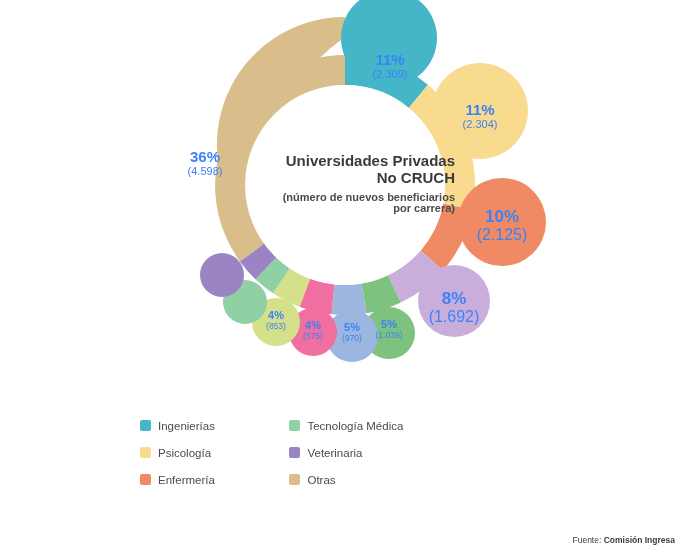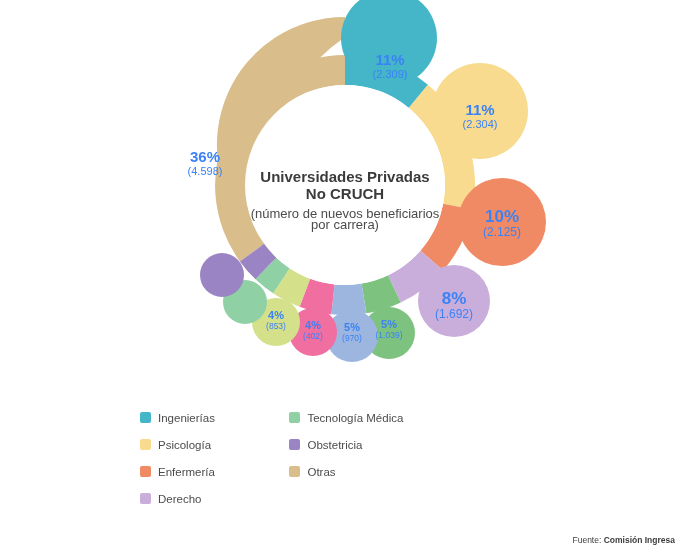--- a/index.html
+++ b/index.html
@@ -11,71 +11,71 @@
     position:relative;
     overflow:hidden;
   }
   #chart-area{
     position:absolute;
     left:0;top:0;
     width:689px;height:390px;
   }
   .center-text{
     position:absolute;
-    left:235px;top:168px;
+    left:235px;top:152px;
     width:220px;
-    text-align:center;
+    text-align:right;
     pointer-events:none;
   }
   .center-title{
     font-size:15px;
     font-weight:bold;
     color:#3b3b3b;
     line-height:17px;
   }
   .center-sub{
     margin-top:6px;
-    font-size:13px;
-    font-weight:normal;
+    font-size:11px;
+    font-weight:bold;
     color:#4b4b4b;
     line-height:11px;
   }
   .slice-label{
     position:absolute;
     text-align:center;
     color:#3b82f6;
     pointer-events:none;
   }
   .slice-pct{
     font-weight:bold;
     line-height:1.05;
   }
   .slice-val{
     line-height:1.1;
     text-align:center;
   }
   .big .slice-pct{font-size:15px;}
   .big .slice-val{font-size:11px;}
   .mid .slice-pct{font-size:17px;}
-  .mid .slice-val{font-size:12px;}
+  .mid .slice-val{font-size:16px;}
   .small .slice-pct{font-size:11px;}
   .small .slice-val{font-size:8.5px;}
 
   #legend{
     position:absolute;
     left:140px;top:412px;
     width:470px;
   }
   .legend-col{
     display:inline-block;
     vertical-align:top;
   }
   .legend-row{
     display:flex;
-    align-items:flex-start;
+    align-items:center;
     height:27px;
   }
   .legend-swatch{
     width:11px;height:11px;
     border-radius:2px;
     margin-right:7px;
     flex:0 0 auto;
   }
   .legend-label{
     font-size:11.5px;
@@ -214,21 +214,21 @@
     <div class="slice-val">(1.039)</div>
   </div>
 
   <div class="slice-label small" style="left:302px;top:322px;width:100px;">
     <div class="slice-pct">5%</div>
     <div class="slice-val">(970)</div>
   </div>
 
   <div class="slice-label small" style="left:263px;top:320px;width:100px;">
     <div class="slice-pct">4%</div>
-    <div class="slice-val">(402)</div>
+    <div class="slice-val">(575)</div>
   </div>
 
   <div class="slice-label small" style="left:226px;top:310px;width:100px;">
     <div class="slice-pct">4%</div>
     <div class="slice-val">(853)</div>
   </div>
 
   <div class="slice-label big" style="left:155px;top:149px;width:100px;">
     <div class="slice-pct">36%</div>
     <div class="slice-val">(4.598)</div>
@@ -242,35 +242,31 @@
       <span class="legend-label">Ingenierías</span>
     </div>
     <div class="legend-row">
       <span class="legend-swatch" style="background:#f8db8f"></span>
       <span class="legend-label">Psicología</span>
     </div>
     <div class="legend-row">
       <span class="legend-swatch" style="background:#f08a64"></span>
       <span class="legend-label">Enfermería</span>
     </div>
-    <div class="legend-row">
-      <span class="legend-swatch" style="background:#c9aedb"></span>
-      <span class="legend-label">Derecho</span>
-    </div>
   </div>
 
 
   <div class="legend-col" style="width:150px;">
     <div class="legend-row">
       <span class="legend-swatch" style="background:#8fd0a5"></span>
       <span class="legend-label">Tecnología Médica</span>
     </div>
     <div class="legend-row">
       <span class="legend-swatch" style="background:#9b84c4"></span>
-      <span class="legend-label">Obstetricia</span>
+      <span class="legend-label">Veterinaria</span>
     </div>
     <div class="legend-row">
       <span class="legend-swatch" style="background:#d9bd8b"></span>
       <span class="legend-label">Otras</span>
     </div>
   </div>
 </div>
 
 <div id="source">
   <span>Fuente: </span><b>Comisión Ingresa</b>

